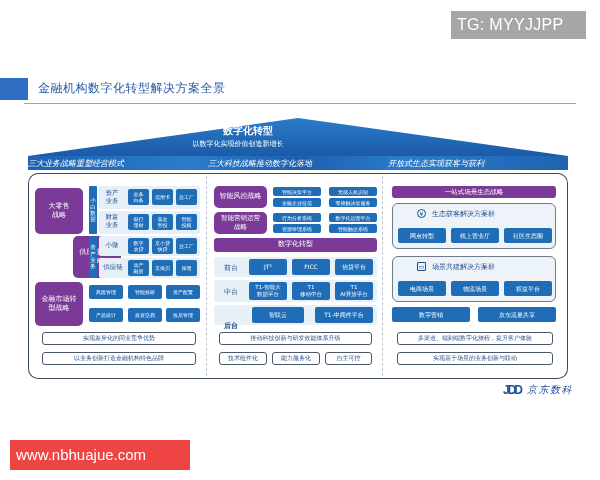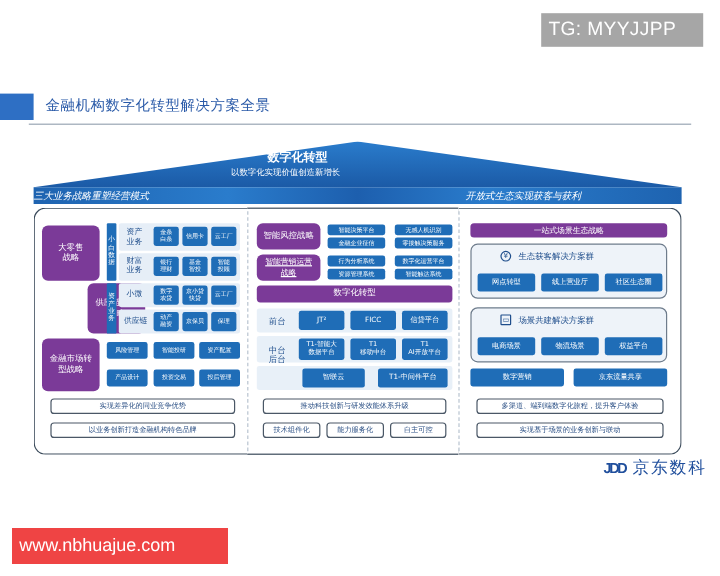--- a/index.html
+++ b/index.html
@@ -35,21 +35,21 @@
   .vtag { position: absolute; background: #1f6db7; color: #fff; font-size: 5.5px; text-align: center; line-height: 1.15; border-radius: 1px; display: flex; align-items: center; justify-content: center; }
   .outline { position: absolute; border: 1px solid #4a5766; border-radius: 3px; color: #2a4f84; font-size: 6px; display: flex; align-items: center; justify-content: center; background: #fff; }
   .tier-label { position: absolute; color: #1f4e8c; font-size: 7px; text-align: center; }
   .tier-bg { position: absolute; background: #e8f0f8; border-radius: 2px; }
   .group-box { position: absolute; border: 1px solid #6e7c8c; border-radius: 6px; background: #eef3f9; }
   .group-title { position: absolute; color: #1f4e8c; font-size: 7px; }
   .group-icon { position: absolute; width: 9px; height: 9px; border: 1px solid #1f4e8c; color: #1f4e8c; font-size: 6px; line-height: 7px; text-align: center; }
 
   .logo { position: absolute; left: 503px; top: 383px; height: 14px; display: flex; align-items: center; }
   .logo-mark { color: #1f4e9c; font-weight: bold; font-size: 12px; letter-spacing: -2px; font-family: "Liberation Sans", sans-serif; }
-  .logo-text { color: #1f4e9c; font-size: 14px; margin-left: 6px; letter-spacing: 1.5px; }
+  .logo-text { color: #1f4e9c; font-size: 10px; margin-left: 6px; letter-spacing: 1.5px; font-style: italic; }
 </style>
 </head>
 <body>
 
 <div class="wm-top">TG: MYYJJPP</div>
 
 <div class="title-bar"></div>
 <div class="page-title">金融机构数字化转型解决方案全景</div>
 <div class="title-line"></div>
 
@@ -60,20 +60,21 @@
       <stop offset="1" stop-color="#1b5aa6"></stop>
     </linearGradient>
   </defs>
   <polygon points="0,38 270,0 540,38" fill="url(#rg)"></polygon>
 </svg>
 <div class="roof-title">数字化转型</div>
 <div class="roof-sub">以数字化实现价值创造新增长</div>
 
 <div class="band">
   <span style="left:0;width:180px;">三大业务战略重塑经营模式</span>
+  <span style="left:180px;width:180px;">三大科技战略推动数字化落地</span>
   <span style="left:360px;width:180px;">开放式生态实现获客与获利</span>
 </div>
 
 <div class="panel panel-left"></div>
 <div class="panel panel-mid"></div>
 <div class="panel panel-right"></div>
 <div class="vdash" style="left:206px;"></div>
 <div class="vdash" style="left:382px;"></div>
 
 <div class="purple" style="left:35px;top:188px;width:48px;height:46px;white-space:pre;">大零售
@@ -130,21 +131,21 @@
 
 <div class="outline" style="left:42px;top:332px;width:154px;height:13px;">实现差异化的同业竞争优势</div>
 <div class="outline" style="left:42px;top:352px;width:154px;height:13px;">以业务创新打造金融机构特色品牌</div>
 
 <div class="purple" style="left:214px;top:186px;width:53px;height:22px;">智能风控战略</div>
 <div class="blue" style="left:273px;top:187px;width:48px;height:9px;">智能决策平台</div>
 <div class="blue" style="left:329px;top:187px;width:48px;height:9px;">无感人机识别</div>
 <div class="blue" style="left:273px;top:198px;width:48px;height:9px;">金融企业征信</div>
 <div class="blue" style="left:329px;top:198px;width:48px;height:9px;">零接触决策服务</div>
 
-<div class="purple" style="left:214px;top:212px;width:53px;height:22px;white-space:pre;font-size:6.5px;text-decoration:underline;">智能营销运营
+<div class="purple" style="left:214px;top:212px;width:53px;height:22px;white-space:pre;font-size:6.5px;">智能营销运营
 战略</div>
 <div class="blue" style="left:273px;top:213px;width:48px;height:9px;">行为分析系统</div>
 <div class="blue" style="left:329px;top:213px;width:48px;height:9px;">数字化运营平台</div>
 <div class="blue" style="left:273px;top:224px;width:48px;height:9px;">资源管理系统</div>
 <div class="blue" style="left:329px;top:224px;width:48px;height:9px;">智能触达系统</div>
 
 <div class="purple" style="left:214px;top:238px;width:163px;height:14px;border-radius:3px;">数字化转型</div>
 
 <div class="tier-bg" style="left:214px;top:257px;width:163px;height:20px;"></div>
 <div class="tier-label" style="left:216px;top:263px;width:30px;">前台</div>
@@ -155,21 +156,21 @@
 <div class="tier-bg" style="left:214px;top:280px;width:163px;height:22px;"></div>
 <div class="tier-label" style="left:216px;top:287px;width:30px;">中台</div>
 <div class="blue" style="left:249px;top:282px;width:38px;height:18px;white-space:pre;font-size:5.5px;">T1-智能大
 数据平台</div>
 <div class="blue" style="left:292px;top:282px;width:38px;height:18px;white-space:pre;font-size:5.5px;">T1
 移动中台</div>
 <div class="blue" style="left:335px;top:282px;width:38px;height:18px;white-space:pre;font-size:5.5px;">T1
 AI开放平台</div>
 
 <div class="tier-bg" style="left:214px;top:305px;width:163px;height:20px;"></div>
-<div class="tier-label" style="left:216px;top:295px;width:30px;">后台</div>
+<div class="tier-label" style="left:216px;top:321px;width:30px;font-weight:bold;">后台</div>
 <div class="blue" style="left:252px;top:307px;width:52px;height:16px;font-size:6px;">智联云</div>
 <div class="blue" style="left:315px;top:307px;width:58px;height:16px;font-size:6px;">T1-中间件平台</div>
 
 <div class="outline" style="left:219px;top:332px;width:153px;height:13px;">推动科技创新与研发效能体系升级</div>
 <div class="outline" style="left:219px;top:352px;width:48px;height:13px;">技术组件化</div>
 <div class="outline" style="left:272px;top:352px;width:48px;height:13px;">能力服务化</div>
 <div class="outline" style="left:325px;top:352px;width:47px;height:13px;">自主可控</div>
 
 <div class="purple" style="left:392px;top:186px;width:164px;height:12px;border-radius:3px;font-size:6.5px;">一站式场景生态战略</div>
 

